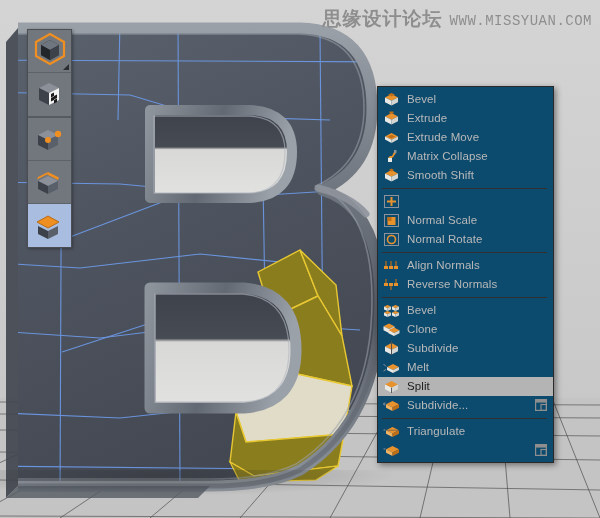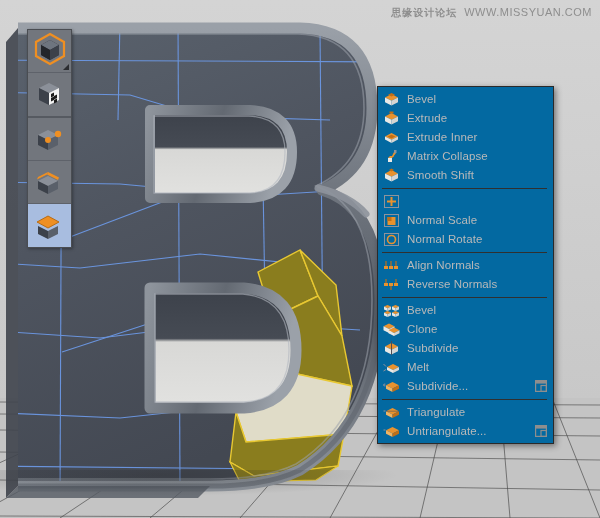--- a/index.html
+++ b/index.html
@@ -76,21 +76,21 @@
     width:0;height:0;
     border-left:6px solid transparent;
     border-bottom:6px solid #2b2d31;
   }
 
   
   .menu {
     position: absolute;
     left: 377px; top: 86px;
     width: 177px;
-    background: #0369a1;
+    background: #0c4a6e;
     border: 1px solid #2a2a2a;
     box-shadow: 2px 2px 6px rgba(0,0,0,.45);
     z-index: 40;
     padding: 3px 0 2px 0;
     font-size: 11.5px;
   }
   .menu-item {
     position: relative;
     display: flex;
     align-items: center;
@@ -126,22 +126,22 @@
   .watermark {
     position: absolute;
     right: 8px; top: 6px;
     z-index: 50;
     display: flex;
     align-items: baseline;
     gap: 7px;
     color: #8e8e8e;
     user-select: none;
   }
-  .wm-cn { font-size: 10px; font-weight: bold; font-family: "DejaVu Sans", sans-serif; letter-spacing:1px; }
-  .wm-url { font-size: 11px; font-family: Liberation Sans, sans-serif; letter-spacing: .5px; }
+  .wm-cn { font-size: 19px; font-weight: bold; font-family: "DejaVu Sans", sans-serif; letter-spacing:1px; }
+  .wm-url { font-size: 14px; font-family: Liberation Mono, monospace; letter-spacing: .5px; }
 </style>
 </head>
 <body>
 
 <div id="app">
 
   <div class="viewport">
 
     <div class="backdrop"></div>
 
@@ -360,21 +360,21 @@
         </div>
         <div class="menu-item">
           <span class="mi-icon">
             <svg width="17" height="15" viewBox="0 0 17 15">
               <polygon points="8.5,3 15,6.4 8.5,9.8 2,6.4" fill="#e8922e"></polygon>
               <polygon points="2,6.4 8.5,9.8 8.5,13 2,9.6" fill="#e9e9e6"></polygon>
               <polygon points="8.5,9.8 15,6.4 15,9.6 8.5,13" fill="#d5d5d2"></polygon>
               <polygon points="8.5,4.8 12.3,6.6 8.5,8.4 4.7,6.6" fill="#c06f16"></polygon>
             </svg>
           </span>
-          <span class="mi-label">Extrude Inner</span>
+          <span class="mi-label">Extrude Move</span>
         </div>
         <div class="menu-item">
           <span class="mi-icon">
             <svg width="17" height="15" viewBox="0 0 17 15">
               <polygon points="5,13 9,13 9,9 5,9" fill="#e9e9e6"></polygon>
               <polygon points="5,9 9,9 11,7 7,7" fill="#e8922e"></polygon>
               <path d="M9,7 L11,3 L13,4 L10,8 Z" fill="#e8922e"></path>
               <rect x="11" y="1" width="2.5" height="3" fill="#8e939b"></rect>
             </svg>
           </span>
@@ -508,20 +508,31 @@
               <polygon points="4,7 10,10 10,13 4,10" fill="#e9e9e6"></polygon>
               <polygon points="10,10 16,7 16,10 10,13" fill="#d5d5d2"></polygon>
               <g stroke="#8e939b" stroke-width="1">
                 <line x1="0.5" y1="4" x2="3" y2="6.5"></line>
                 <line x1="0.5" y1="11" x2="3" y2="9.5"></line>
               </g>
             </svg>
           </span>
           <span class="mi-label">Melt</span>
         </div>
+        <div class="menu-item highlighted">
+          <span class="mi-icon">
+            <svg width="17" height="15" viewBox="0 0 17 15">
+              <polygon points="8.5,2 15,5.4 8.5,8.8 2,5.4" fill="#e8922e"></polygon>
+              <polygon points="2,5.4 8.5,8.8 8.5,13.5 2,10.2" fill="#e9e9e6"></polygon>
+              <polygon points="8.5,8.8 15,5.4 15,10.2 8.5,13.5" fill="#d5d5d2"></polygon>
+              <line x1="8.5" y1="8.8" x2="8.5" y2="14" stroke="#4a4f57" stroke-width="0.9"></line>
+            </svg>
+          </span>
+          <span class="mi-label">Split</span>
+        </div>
         <div class="menu-item">
           <span class="mi-icon">
             <svg width="17" height="15" viewBox="0 0 17 15">
               <polygon points="9.5,3 16,6.2 9.5,9.4 3,6.2" fill="#e8922e"></polygon>
               <polygon points="3,6.2 9.5,9.4 9.5,13 3,9.8" fill="#f0b463"></polygon>
               <polygon points="9.5,9.4 16,6.2 16,9.8 9.5,13" fill="#c06f16"></polygon>
               <g stroke="#8e939b" stroke-width="1">
                 <line x1="0.5" y1="6" x2="2.5" y2="6"></line>
                 <path d="M0.5,6 L1.8,4.5 M0.5,6 L1.8,7.5" fill="none"></path>
               </g>
@@ -553,21 +564,20 @@
           <span class="mi-icon">
             <svg width="17" height="15" viewBox="0 0 17 15">
               <polygon points="9.5,3 16,6.2 9.5,9.4 3,6.2" fill="#e8922e"></polygon>
               <polygon points="3,6.2 9.5,9.4 9.5,13 3,9.8" fill="#f0b463"></polygon>
               <polygon points="9.5,9.4 16,6.2 16,9.8 9.5,13" fill="#c06f16"></polygon>
               <g stroke="#8e939b" stroke-width="1">
                 <line x1="0.5" y1="6" x2="2.5" y2="6"></line>
               </g>
             </svg>
           </span>
-          <span class="mi-label">Untriangulate...</span>
           <span class="mi-dialog"><svg width="12" height="12" viewBox="0 0 12 12">
               <rect x="0.6" y="0.6" width="10.8" height="10.8" fill="none" stroke="#8e8e8e" stroke-width="1.2"></rect>
               <rect x="0.6" y="0.6" width="10.8" height="3" fill="#8e8e8e"></rect>
               <rect x="6" y="5.5" width="5.4" height="5.9" fill="none" stroke="#8e8e8e" stroke-width="1.2"></rect>
             </svg></span>
         </div>
       </div>
   </div>
 
   <div class="watermark">

